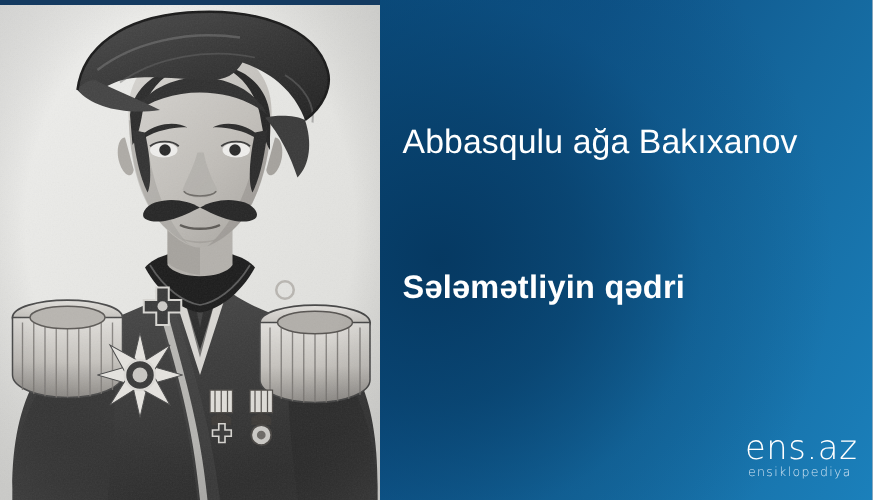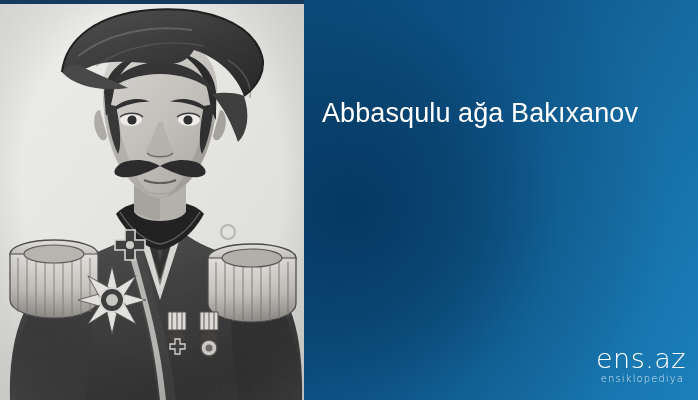--- a/index.html
+++ b/index.html
@@ -98,21 +98,21 @@
     font-weight: 700;
     letter-spacing: 0.2px;
     white-space: nowrap;
   }
 
   
   .logo {
     position: absolute;
     right: 12px;
     bottom: 16px;
-    text-align: right;
+    text-align: center;
     line-height: 1;
   }
   .logo-word {
     font-size: 27px;
     letter-spacing: 0.5px;
     color: #ffffff;
     font-weight: 300;
     font-family: "DejaVu Sans", sans-serif;
     display: block;
   }
@@ -339,20 +339,21 @@
       <rect x="0" y="0" width="304" height="400" filter="url(#grain)" opacity="0.5"></rect>
     </svg>
   </div>
 
   <div class="text-panel">
 
     <div class="headline-block">
       <div class="headline-main">Abbasqulu ağa Bakıxanov</div>
     </div>
 
+    <div class="subject-title">Sələmətliyin qədri</div>
 
     <div class="logo">
       <span class="logo-word">ens.az</span>
       <span class="logo-tag">ensiklopediya</span>
     </div>
 
   </div>
 
 </div>
 

